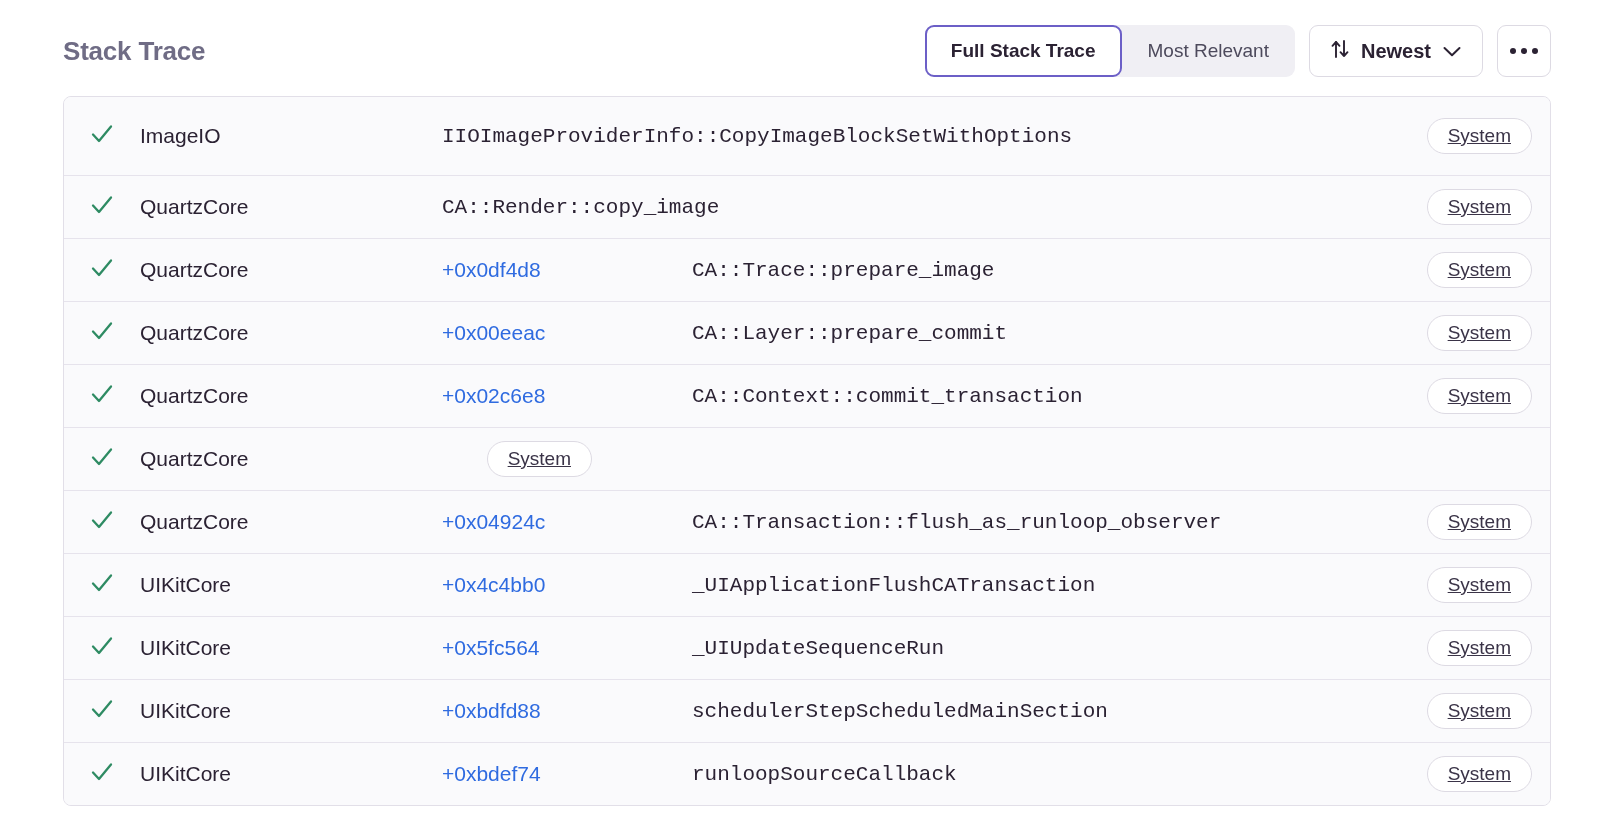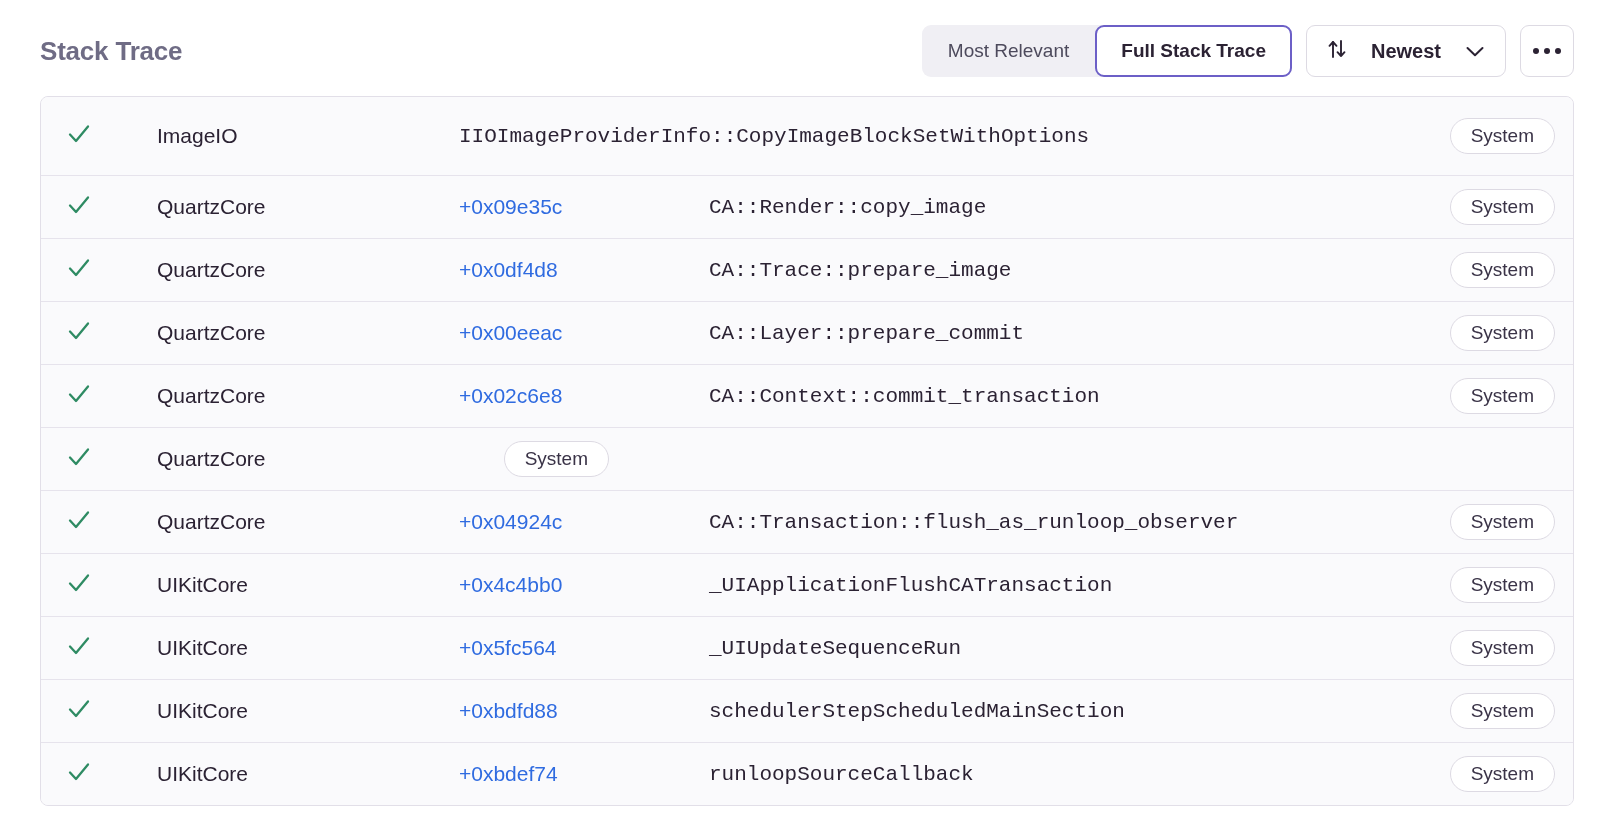--- a/index.html
+++ b/index.html
@@ -12,21 +12,21 @@
     height: 822px;
     font-family: "Liberation Sans", sans-serif;
     overflow: hidden;
   }
 
   .panel {
     position: relative;
     width: 1614px;
     height: 822px;
     box-sizing: border-box;
-    padding: 0 40px;
+    padding: 0 63px;
   }
 
   
   .header {
     display: flex;
     align-items: center;
     justify-content: space-between;
     height: 96px;
     box-sizing: border-box;
     padding-top: 6px;
@@ -74,21 +74,21 @@
     background: #ffffff;
     border: 2px solid #6c5fc7;
     font-weight: bold;
     color: #2b2233;
   }
 
   
   .sort-btn {
     display: flex;
     align-items: center;
-    gap: 24px;
+    gap: 11px;
     height: 52px;
     padding: 0 20px;
     box-sizing: border-box;
     background: #ffffff;
     border: 1px solid #dddae3;
     border-radius: 9px;
     font-size: 20px;
     font-weight: bold;
     color: #2b2233;
     cursor: pointer;
@@ -148,21 +148,20 @@
 
   .cell-pkg {
     flex: 0 0 302px;
     width: 302px;
     font-size: 21px;
     color: #2b2233;
     display: flex;
     align-items: center;
     align-self: stretch;
     min-height: 62px;
-    margin-left: 40px;
   }
 
   .cell-offset {
     flex: 0 0 250px;
     width: 250px;
     font-size: 21px;
     color: #2f6be0;
     display: flex;
     align-items: center;
     align-self: stretch;
@@ -196,42 +195,43 @@
     justify-content: center;
     height: 36px;
     padding: 0 20px;
     box-sizing: border-box;
     border: 1px solid #dddae3;
     border-radius: 18px;
     background: #ffffff;
     font-size: 19px;
     color: #3a3347;
     white-space: nowrap;
+    text-decoration: underline;
   }
 
   
   .frame-row.tall { min-height: 78px; }
   .frame-row.tall .cell-check,
   .frame-row.tall .cell-pkg,
   .frame-row.tall .cell-offset,
   .frame-row.tall .cell-badge { min-height: 78px; }
 </style>
 </head>
 <body>
 
 <div class="panel">
 
   <div class="header">
     <div class="panel-title">Stack Trace</div>
 
     <div class="header-controls">
 
       <div class="segmented">
+        <div class="seg-btn active">Full Stack Trace</div>
         <div class="seg-btn">Most Relevant</div>
-        <div class="seg-btn active">Full Stack Trace</div>
       </div>
 
       <div class="sort-btn">
         <span class="sort-icon">
           <svg width="20" height="22" viewBox="0 0 20 22">
             <path d="M6 19 L6 4 M6 4 L2.5 7.8 M6 4 L9.5 7.8" stroke="#2b2233" stroke-width="1.9" fill="none" stroke-linecap="round" stroke-linejoin="round"></path>
             <path d="M14 3 L14 18 M14 18 L10.5 14.2 M14 18 L17.5 14.2" stroke="#2b2233" stroke-width="1.9" fill="none" stroke-linecap="round" stroke-linejoin="round"></path>
           </svg>
         </span>
         <span>Newest</span>
@@ -272,21 +272,20 @@
 
     <div class="frame-row">
       <div class="cell-check">
         <span class="check">
           <svg width="26" height="26" viewBox="0 0 26 26">
               <path d="M4 13.5 L10 20 L22 5.5" stroke="#2e8b63" stroke-width="2.3" fill="none" stroke-linecap="round" stroke-linejoin="round"></path>
             </svg>
         </span>
       </div>
       <div class="cell-pkg">QuartzCore</div>
-      <div class="cell-offset">+0x09e35c</div>
       <div class="cell-symbol">CA::Render::copy_image</div>
       <div class="cell-badge">
         <span class="badge">System</span>
       </div>
     </div>
 
     <div class="frame-row">
       <div class="cell-check">
         <span class="check">
           <svg width="26" height="26" viewBox="0 0 26 26">

